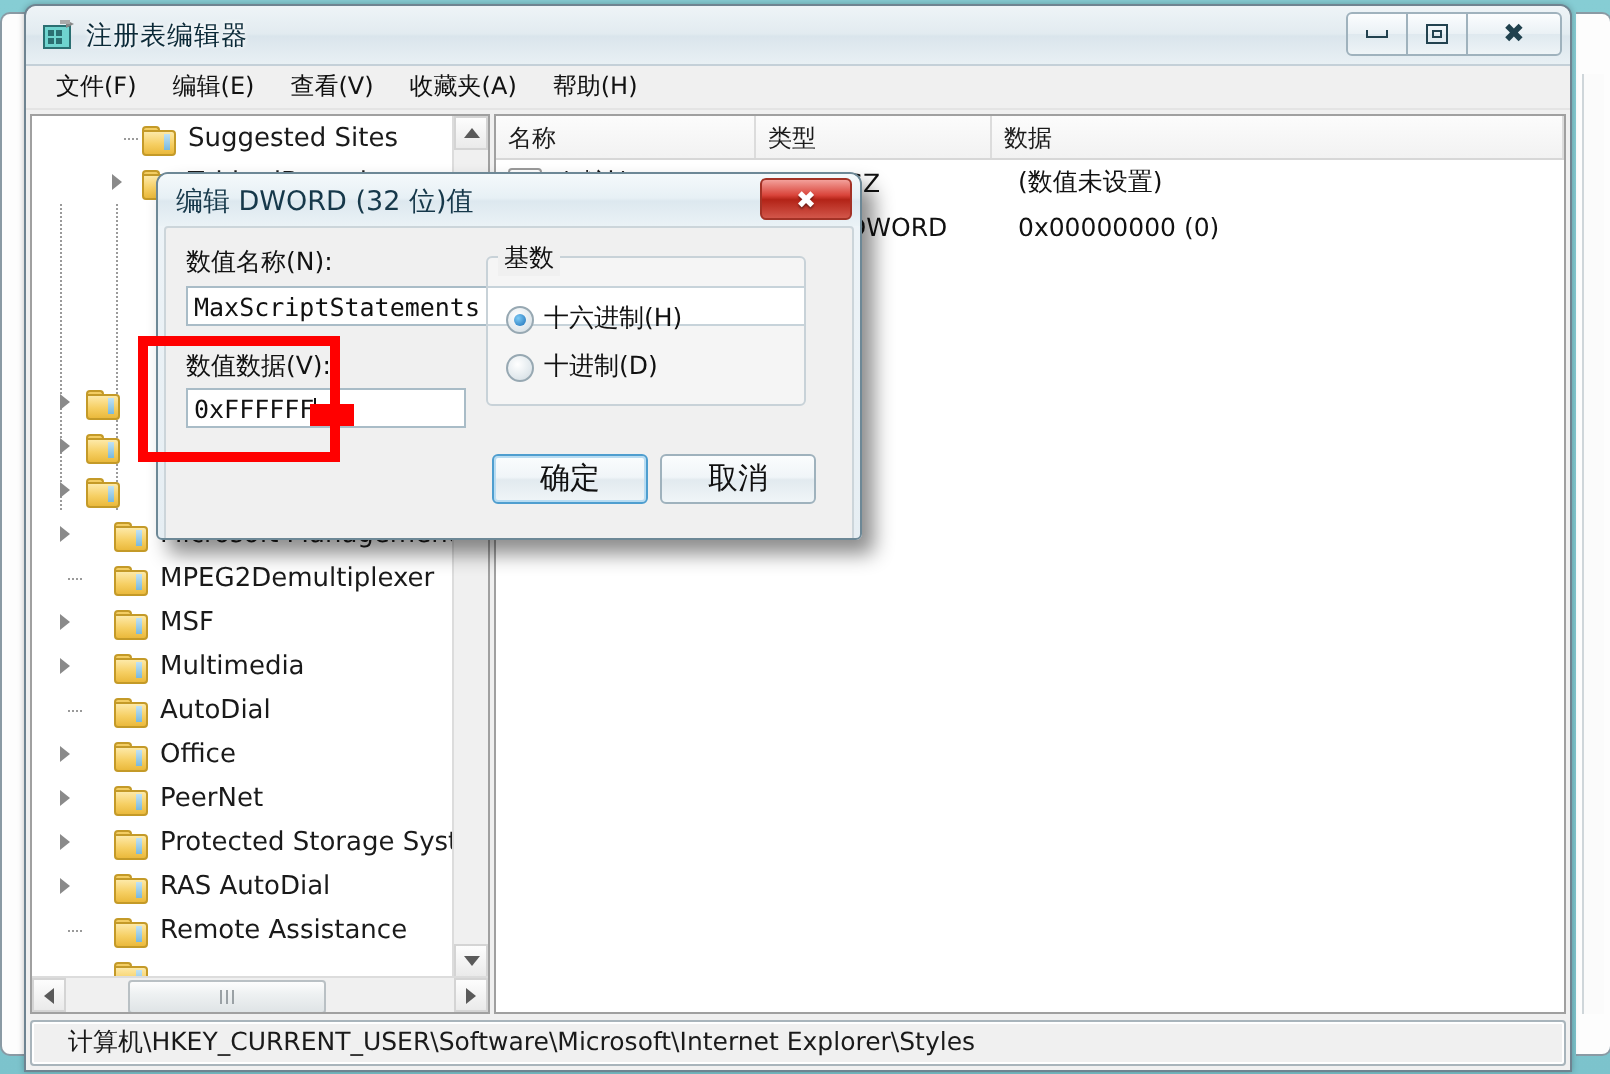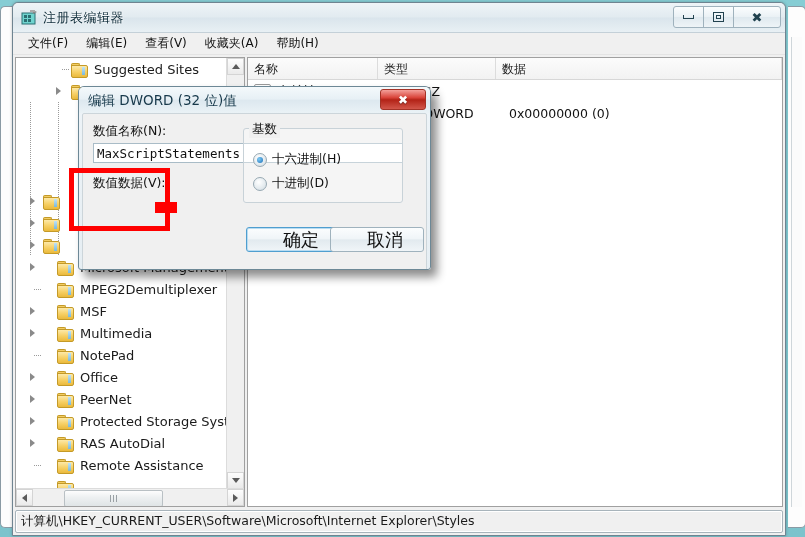--- a/index.html
+++ b/index.html
@@ -238,21 +238,21 @@
   
   .statusbar{
     position:absolute; left:2px; right:2px; bottom:3px; height:21px;
     background:#f0f0f0;
     border:1px solid #a8b4bb;
     border-radius:2px;
     display:flex; align-items:center;
     box-shadow: inset 0 0 0 1px #fff;
   }
   .statusbar .txt{
-    font-size:12.5px; color:#1a1a1a; padding-left:5px;
+    font-size:12.5px; color:#1a1a1a; padding-left:18px;
     font-family:"DejaVu Sans", sans-serif;
   }
 
   
   .dialog {
     position:absolute; left:78px; top:86px;
     width: 351px; height: 182px;
     border:1px solid #6d8896;
     border-radius:6px 6px 3px 3px;
     background: linear-gradient(180deg,#eef4f8 0%, #e6eef3 100%);
@@ -327,23 +327,22 @@
     width:6px; height:6px; border-radius:50%;
     background: radial-gradient(circle at 35% 35%, #7ecbf5, #1d6fb8);
   }
   .btn {
     position:absolute;
     height:23px;
     background: linear-gradient(180deg,#fbfdfe 0%, #f0f5f8 46%, #e2eaef 52%, #f0f5f8 100%);
     border:1px solid #9fb2bd;
     border-radius:3px;
     display:flex; align-items:center; justify-content:center;
-    font-size:18px; color:#111;
+    font-size:15px; color:#111;
     font-family:"DejaVu Sans", sans-serif;
-    padding-left:16px;
   }
   .btn.default {
     border:1px solid #4f9ecf;
     box-shadow: 0 0 0 1px #b8dcf2 inset;
   }
 
   
   .annot-rect {
     position:absolute;
     border: 5px solid #ff0000;
@@ -508,21 +507,21 @@
           <div class="tree-row">
             <div class="tree-indent">
                 <div class="dotline"></div>
               </div>
             <div class="hdash" style="left:18px"></div>
             <div class="folder" style="margin-left:13px">
               <div class="ftab"></div>
                 <div class="fbody"></div>
                 <div class="fspine"></div>
             </div>
-            <span class="tree-label">NotePad</span>
+            <span class="tree-label">AutoDial</span>
           </div>
 
           <div class="tree-row">
             <div class="tree-indent">
                 <div class="dotline"></div>
               </div>
             <div class="twisty" style="left:14px"></div>
             <div class="folder" style="margin-left:13px">
               <div class="ftab"></div>
                 <div class="fbody"></div>
@@ -625,20 +624,21 @@
         <div class="list-head">
           <div class="col col-name">名称</div>
           <div class="col col-type">类型</div>
           <div class="col col-data">数据</div>
         </div>
 
         <div class="list-row">
           <div class="ab-icon">ab</div>
           <div class="cell" style="width:111px">(默认)</div>
           <div class="cell" style="width:118px">REG_SZ</div>
+          <div class="cell" style="flex:1">(数值未设置)</div>
         </div>
 
         <div class="list-row">
           <div class="bin-icon"></div>
           <div class="cell" style="width:111px">MaxScriptStatements</div>
           <div class="cell" style="width:118px">REG_DWORD</div>
           <div class="cell" style="flex:1">0x00000000 (0)</div>
         </div>
       </div>
 
@@ -658,20 +658,23 @@
     </div>
 
     <div class="dlg-body">
 
       <div class="lbl" style="left:10px; top:9px;">数值名称(N):</div>
 
       <div class="txtbox" style="left:10px; top:29px; width:310px; height:20px;">MaxScriptStatements</div>
 
       <div class="lbl" style="left:10px; top:61px;">数值数据(V):</div>
 
+      <div class="txtbox" style="left:10px; top:80px; width:140px; height:20px;">
+        <span>0xFFFFFF</span><span class="caret"></span>
+      </div>
 
       <div class="groupbox" style="left:160px; top:14px; width:160px; height:75px;"></div>
       <div class="group-title" style="left:166px; top:7px;">基数</div>
 
       <div class="radio checked" style="left:170px; top:37px;">
         <span class="dot"></span>
         <span>十六进制(H)</span>
       </div>
 
       <div class="radio" style="left:170px; top:61px;">

